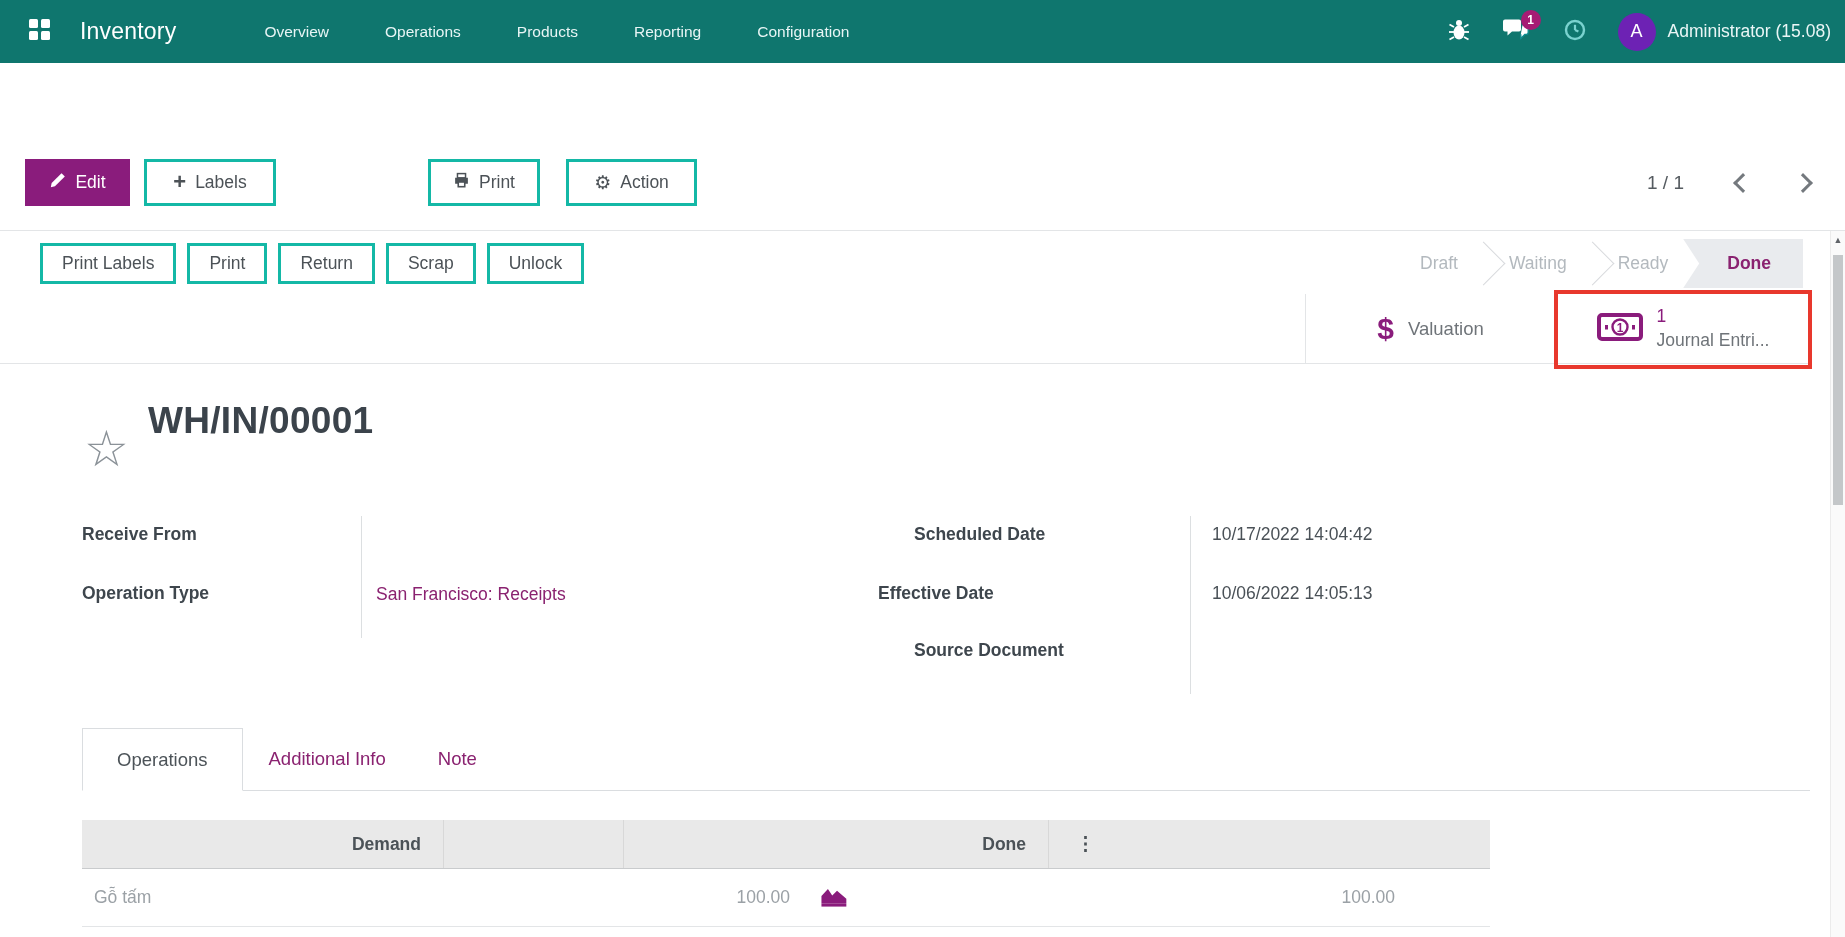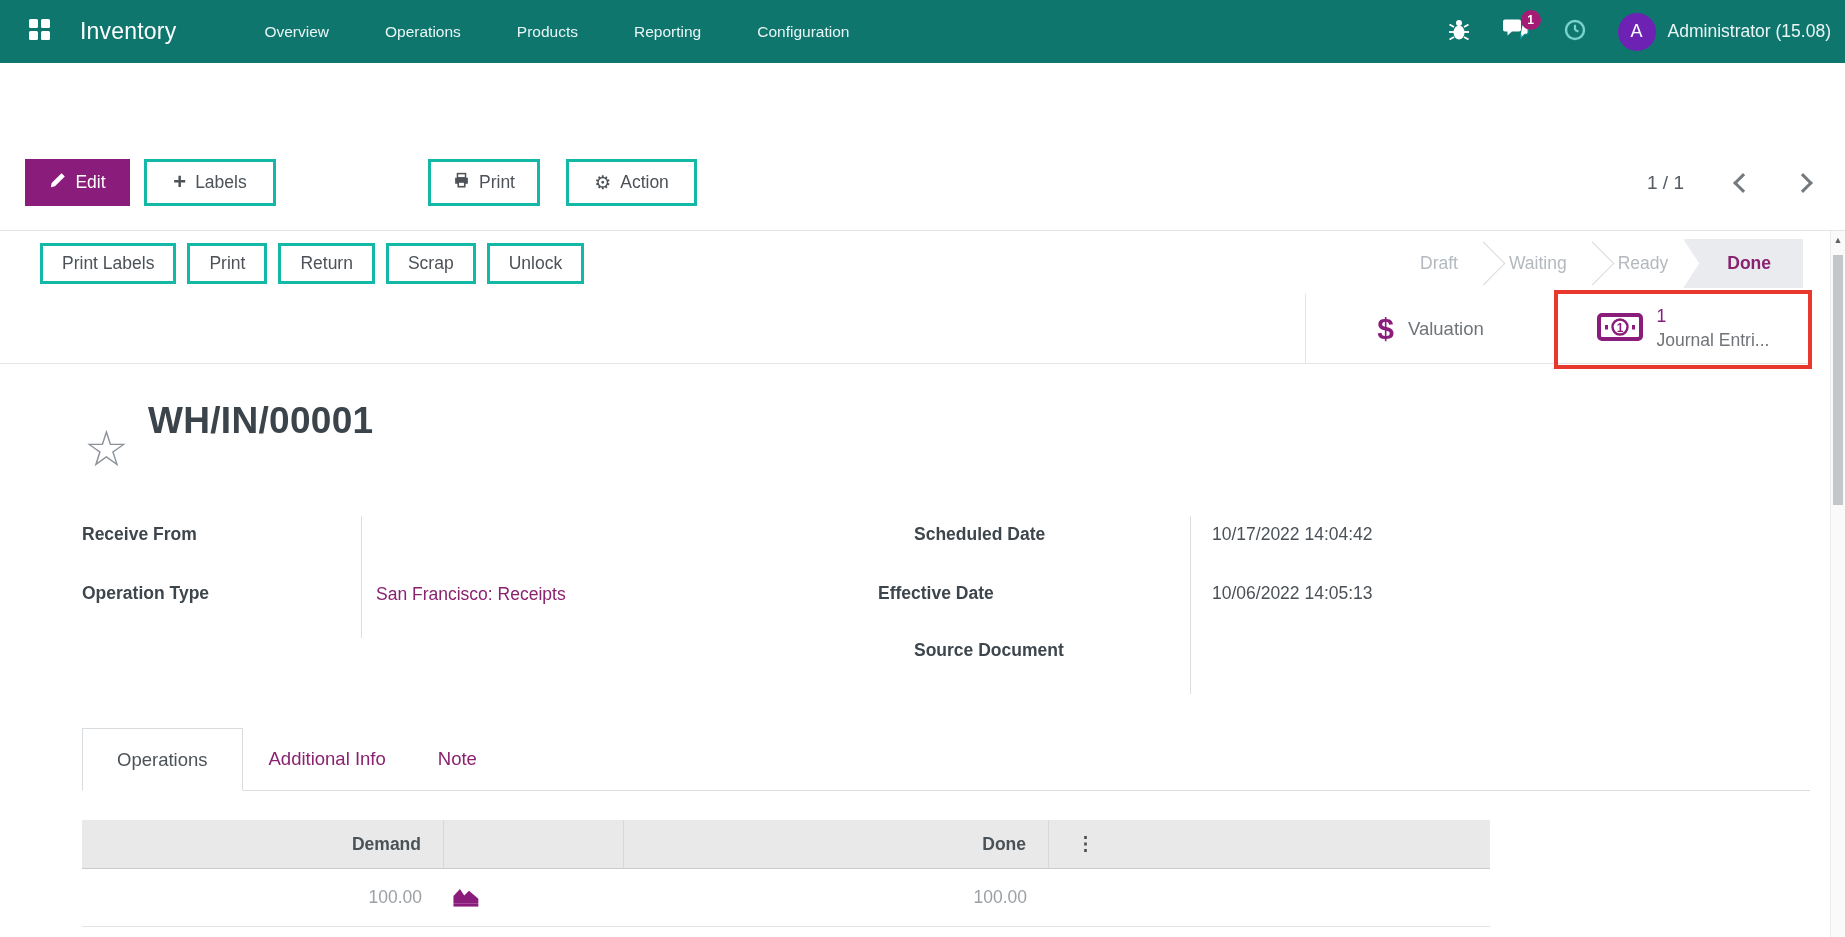--- a/index.html
+++ b/index.html
@@ -291,20 +291,21 @@
   <div class="o-table">
     <div class="t-head">
       <div class="c-demand">Demand</div>
       <div class="c-chart"></div>
       <div class="c-done">Done</div>
       <div class="c-opts">
         <span class="kebab">⋮</span>
       </div>
     </div>
     <div class="t-row">
+      <div class="c-product">Gỗ tấm</div>
       <div class="c-demand">100.00</div>
       <div class="c-chart">
         <span>
           <svg width="28" height="23" viewBox="0 0 26 22">
             <path d="M1 19V11.5L7.2 4.8l4.1 6.2 4.6-4.6L24.8 14v5z" fill="#8a1c7c"></path>
             <rect x="1" y="19" width="23.8" height="2.6" fill="#8a1c7c"></rect>
           </svg>
         </span>
       </div>
       <div class="c-done">100.00</div>

